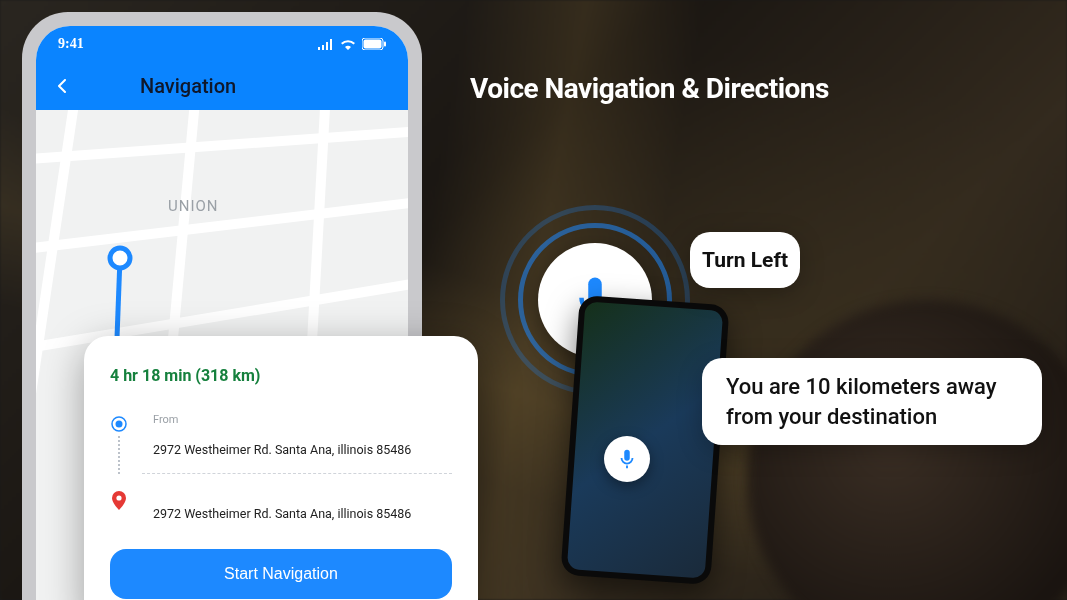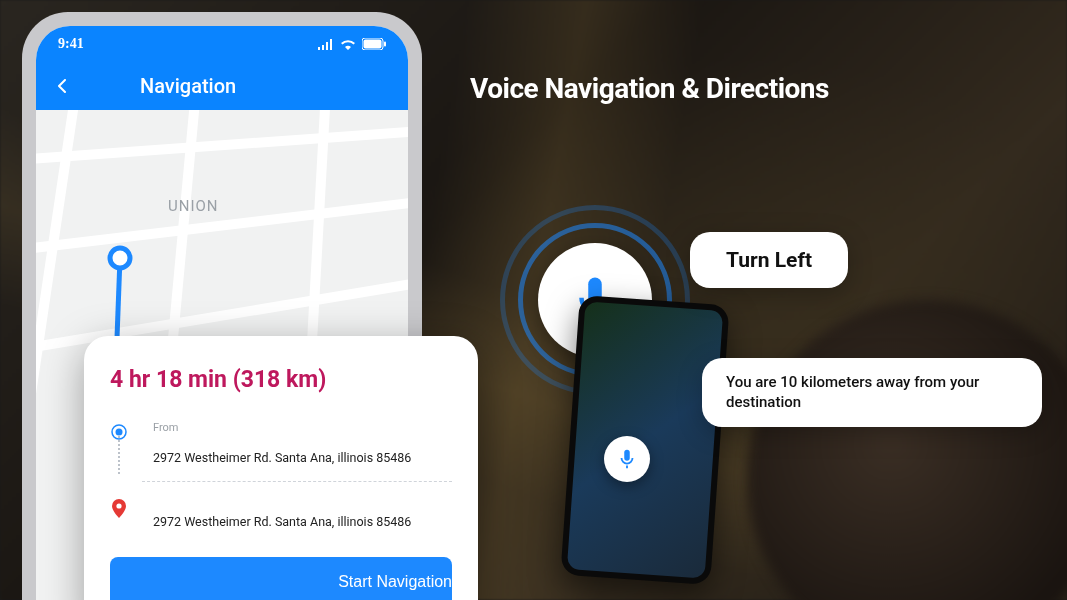--- a/index.html
+++ b/index.html
@@ -47,21 +47,21 @@
   }
   .status-bar {
     height: 36px; background: #0a84ff;
     display: flex; align-items: center; justify-content: space-between;
     padding: 0 22px; color: #fff; font-size: 14px; font-weight: 600; font-family: Liberation Serif, serif;
   }
   .status-icons { display: flex; gap: 6px; align-items: center; }
   .nav-header {
     height: 48px; background: #0a84ff;
     display: flex; align-items: center; gap: 70px;
-    padding: 0 20px; color: #ffffff;
+    padding: 0 20px; color: #0f172a;
   }
   .nav-header .title {
     font-size: 20px; font-weight: 500;
   }
   .back-arrow { font-size: 20px; }
 
   .map {
     position: relative; width: 100%; height: 520px;
     background: #f1f2f2;
     overflow: hidden;
@@ -75,21 +75,21 @@
   
   .info-card {
     position: absolute; top: 336px; left: 84px;
     width: 394px;
     background: #fff;
     border-radius: 24px;
     padding: 30px 26px 26px;
     box-shadow: 0 10px 40px rgba(0,0,0,.35);
   }
   .eta {
-    color: #be185d; font-size: 23px; font-weight: 700;
+    color: #15803d; font-size: 16px; font-weight: 700;
     margin-bottom: 22px;
   }
   .loc-row {
     display: flex; gap: 25px; align-items: flex-start;
     padding: 6px 0;
   }
   .loc-icon {
     width: 18px; height: 18px; margin-top: 2px; flex-shrink: 0;
     display:flex; align-items:center; justify-content:center;
   }
@@ -99,24 +99,23 @@
     border-top: 1.5px dashed #d0d4da;
     margin: 10px 0 10px 32px;
   }
   .dotted-line {
     position: absolute; left: 34px; top: 100px; height: 38px; width: 1px;
     border-left: 2px dotted #bcc2ca;
   }
   .start-btn {
     margin-top: 22px; width: 100%;
     background: #1d89ff; color: #fff;
-    border: none; border-radius: 8px;
+    border: none; border-radius: 16px;
     padding: 16px 0; font-size: 16px; font-weight: 500;
     cursor: pointer;
-    text-align: right;
   }
 
   
   .mic-graphic {
     position: absolute; top: 205px; left: 500px;
     width: 190px; height: 190px;
   }
   .mic-graphic .ring {
     position: absolute; border-radius: 50%;
     border: 5px solid #1d89ff;
@@ -154,22 +153,22 @@
     z-index: 5;
   }
 
   
   .bubble {
     position: absolute; background: #fff;
     border-radius: 20px; padding: 14px 24px;
     font-size: 18px; color: #111; font-weight: 500;
     box-shadow: 0 6px 24px rgba(0,0,0,.25);
   }
-  .bubble.b1 { top: 232px; left: 690px; font-size: 21px; font-weight: 700; padding: 16px 36px; }
-  .bubble.b2 { top: 358px; left: 702px; width: 340px; font-size: 15px; line-height: 1.35; }
+  .bubble.b1 { top: 232px; left: 690px; font-size: 21px; font-weight: 700; padding: 16px 12px; }
+  .bubble.b2 { top: 358px; left: 702px; width: 340px; font-size: 22px; line-height: 1.35; }
 
   .hand {
     position: absolute; bottom: -60px; right: -40px;
     width: 360px; height: 360px;
     background: radial-gradient(circle at 40% 40%, #3a2e24 0%, #1a1410 70%);
     border-radius: 50%;
     filter: blur(6px);
   }
 </style>
 </head>

